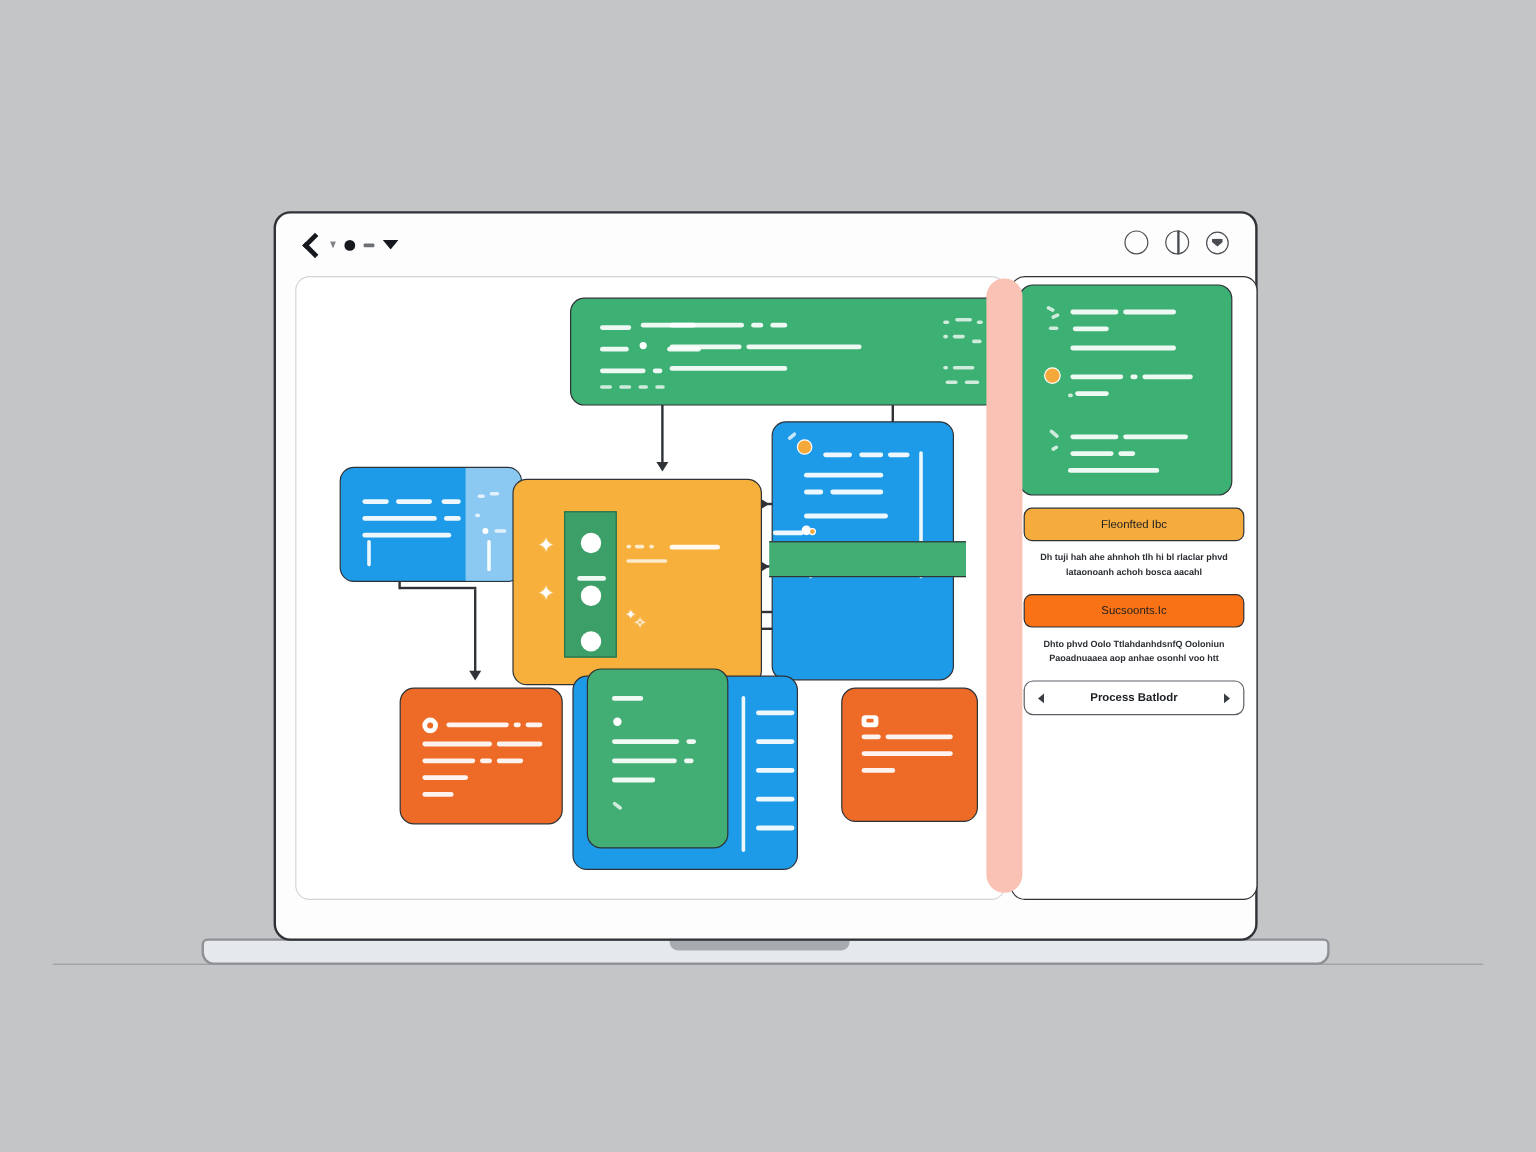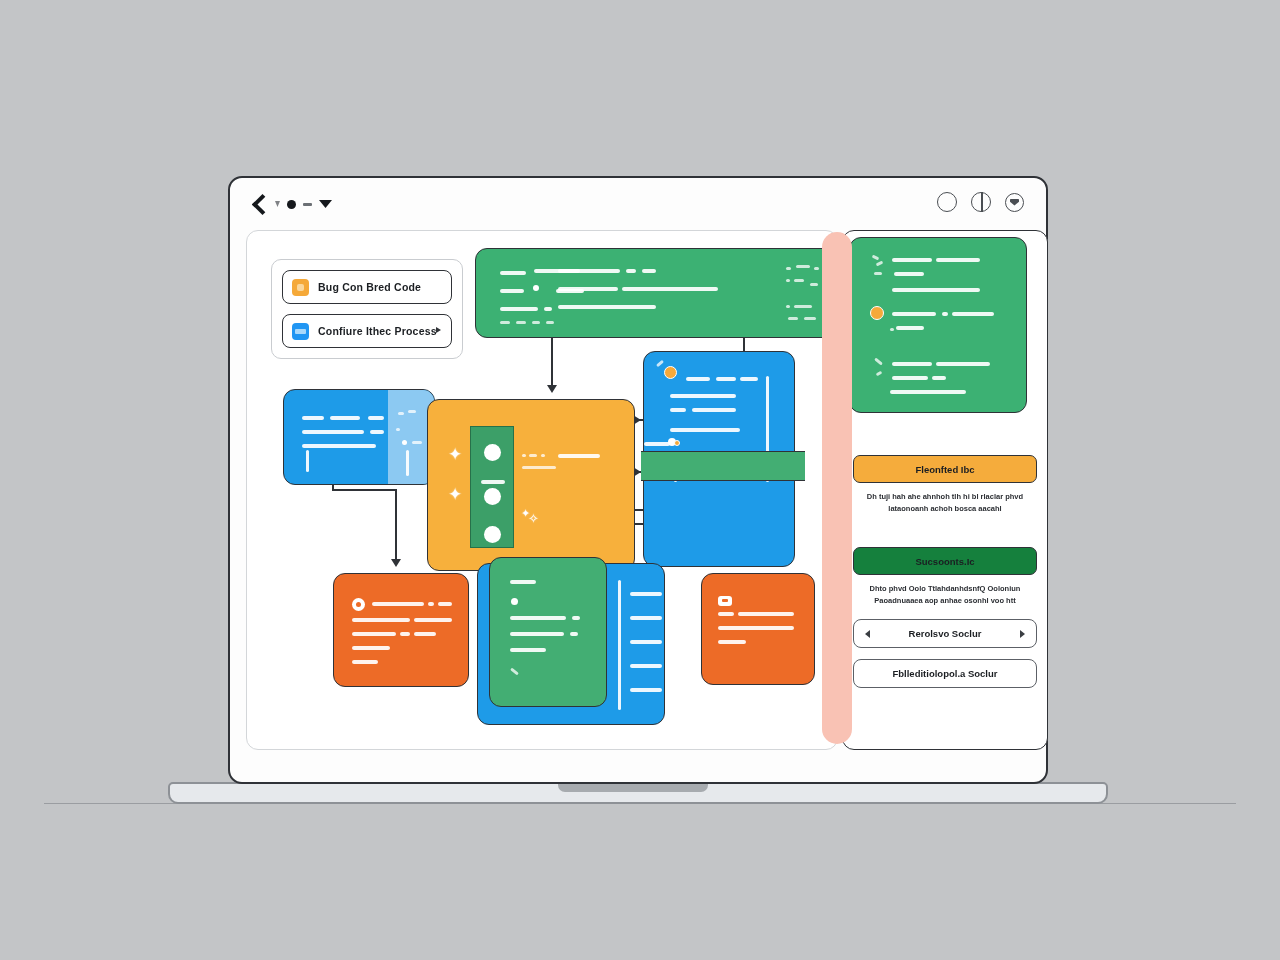--- a/index.html
+++ b/index.html
@@ -192,27 +192,26 @@
     background: #3cb173;
     border: 1.6px solid #2f3237;
     border-radius: 12px;
     overflow: hidden;
   }
   .sb-body { position: absolute; left: 10px; top: 192px; right: 10px; }
   .sb-pill {
     height: 28px; border-radius: 7px;
     border: 1.4px solid #2f3237;
     display: flex; align-items: center; justify-content: center;
-    font-size: 9.5px; font-weight: 700; color: #1b1e22;
+    font-size: 9.5px; font-weight: 400; color: #1b1e22;
     filter: blur(.4px);
     margin-bottom: 8px;
-    margin-top: 32px;
   }
   .sb-pill.amber { background: #f5ac3c; }
-  .sb-pill.orange { background: #15803d; }
+  .sb-pill.orange { background: #f97316; }
   .sb-para {
     font-size: 7.5px; line-height: 12px; color: #2b2e33;
     text-align: center; filter: blur(.45px);
     margin-bottom: 12px; font-weight: 600;
   }
   .sb-btn {
     height: 29px; border-radius: 8px;
     border: 1.4px solid #5c6066;
     background: #fff;
     display: flex; align-items: center; justify-content: center;
@@ -277,31 +276,20 @@
 
       <div class="conn v" style="left:148px; top:260px; height:70px;"></div>
       <div class="conn h" style="left:86px; top:258px; width:64px;"></div>
       <div class="conn v" style="left:85px; top:186px; height:74px;"></div>
       <div class="arrow-u" style="left:81px; top:180px;"></div>
       <div class="arrow-d" style="left:144px; top:328px;"></div>
 
       <div class="conn h" style="left:300px; top:278px; width:236px;"></div>
       <div class="conn h" style="left:300px; top:292px; width:236px;"></div>
 
-      <div class="node-list">
-        <div class="node-btn">
-          <span class="node-ico amber"></span>
-          <span class="node-label">Bug Con Bred Code</span>
-        </div>
-        <div class="node-btn">
-          <span class="node-ico blue"></span>
-          <span class="node-label">Confiure Ithec Process</span>
-          <span class="node-chev"></span>
-        </div>
-      </div>
 
       <div class="card c-green" style="left:228px; top:17px; width:364px; height:90px;">
         <div class="ln" style="left:24px; top:22px; width:26px;"></div>
         <div class="ln" style="left:58px; top:20px; width:46px;"></div>
         <div class="ln" style="left:80px; top:40px; width:28px;"></div>
         <div class="dotw" style="left:57px; top:36px; width:6px; height:6px;"></div>
         <div class="ln" style="left:24px; top:40px; width:24px;"></div>
         <div class="ln" style="left:24px; top:58px; width:38px;"></div>
         <div class="ln" style="left:68px; top:58px; width:8px;"></div>
         <div class="ln thin" style="left:24px; top:72px; width:10px;"></div>
@@ -478,26 +466,23 @@
 
       <div class="sb-body">
         <div class="sb-pill amber">Fleonfted Ibc</div>
         <div class="sb-para">Dh tuji hah ahe ahnhoh tlh hi bl rlaclar phvd lataonoanh achoh bosca aacahl</div>
 
         <div class="sb-pill orange">Sucsoonts.Ic</div>
         <div class="sb-para">Dhto phvd Oolo TtlahdanhdsnfQ Ooloniun Paoadnuaaea aop anhae osonhl voo htt</div>
 
         <div class="sb-btn">
           <span class="sb-chev-l"></span>
-          <span class="sb-btn-label">Rerolsvo Soclur</span>
+          <span class="sb-btn-label">Process Batlodr</span>
           <span class="sb-chev-r"></span>
         </div>
 
-        <div class="sb-btn">
-          <span class="sb-btn-label">Fblleditiolopol.a Soclur</span>
-        </div>
 
       </div>
 
     </div>
 
   </div>
 </div>
 
 </body></html>

